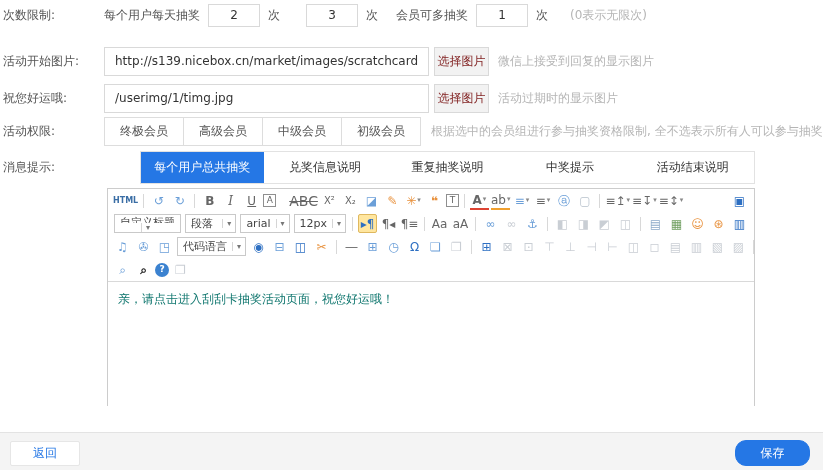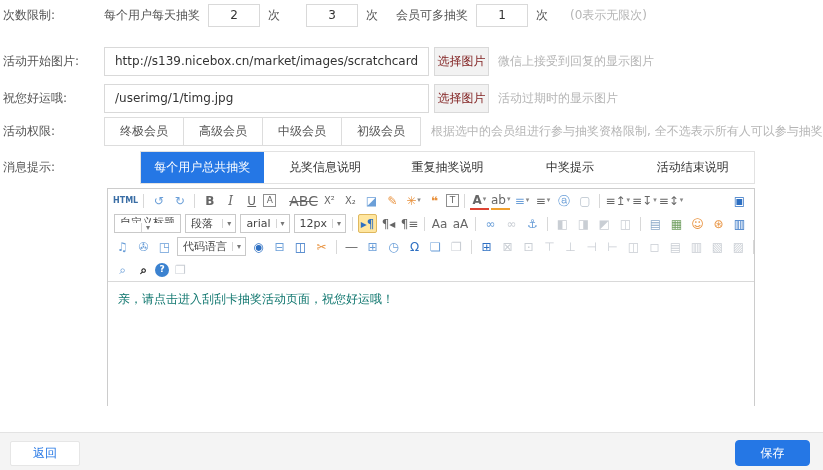--- a/index.html
+++ b/index.html
@@ -56,21 +56,21 @@
   .c-boxed { border:1px solid #8f8f8f; font-size:9px; min-width:13px; height:13px; }
   .c-strike { text-decoration:line-through; font-size:14px;margin-left:12px; }
   .c-sup { font-size:10px; } 
   .u-red { border-bottom:2px solid #d43; font-weight:bold; }
   .u-orange { border-bottom:2px solid #f0a030; }
   .c-help { background:#3b82d0; color:#fff; border-radius:50%; min-width:14px; height:14px; font-size:9px; font-weight:bold; }
   .editor-content { height:125px; padding:8px 10px; color:#0f766e; background:#fff; line-height:1.6; }
   
   .footer { position:absolute; left:0; right:0; top:432px; height:38px; background:#f4f4f4; border-top:1px solid #e3e3e3; }
   .back-btn { position:absolute; left:10px; top:8px; width:70px; height:25px; background:#fff; border:1px solid #e6e6e6; color:#2577e5; font-size:12px; font-family:inherit; cursor:pointer; border-radius:2px; }
-  .save-btn { position:absolute; right:13px; top:7px; width:75px; height:26px; background:#2577e5; border:1px solid #2577e5; color:#fff; font-size:12px; font-family:inherit; cursor:pointer; border-radius:4px; }
+  .save-btn { position:absolute; right:13px; top:7px; width:75px; height:26px; background:#2577e5; border:1px solid #2577e5; color:#fff; font-size:12px; font-family:inherit; cursor:pointer; border-radius:11px; }
 </style>
 </head>
 <body>
 
 <div class="page">
 
   <div class="row row-limits">
     <span class="row-label">次数限制:</span>
     <span class="grp">
       <span>每个用户每天抽奖</span>

